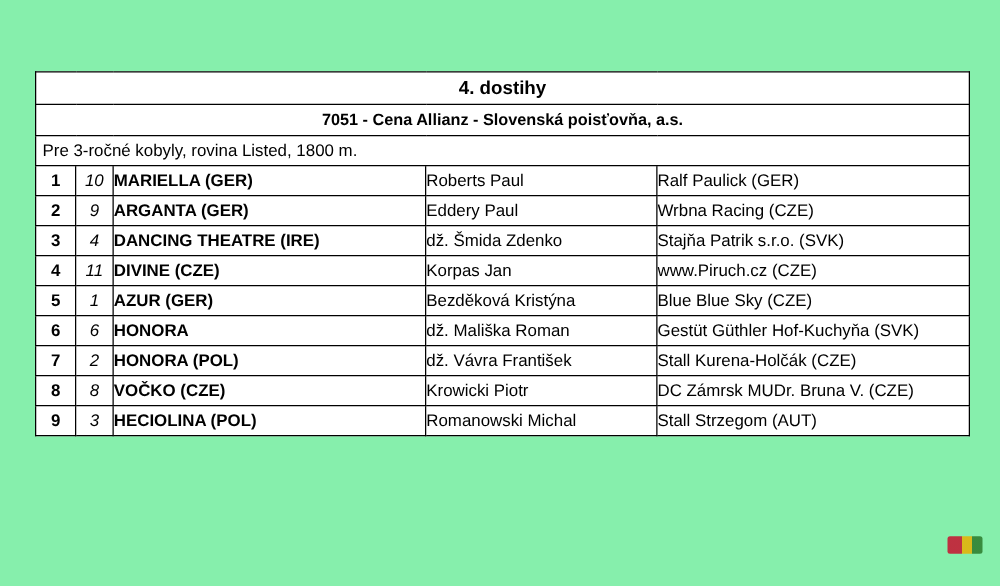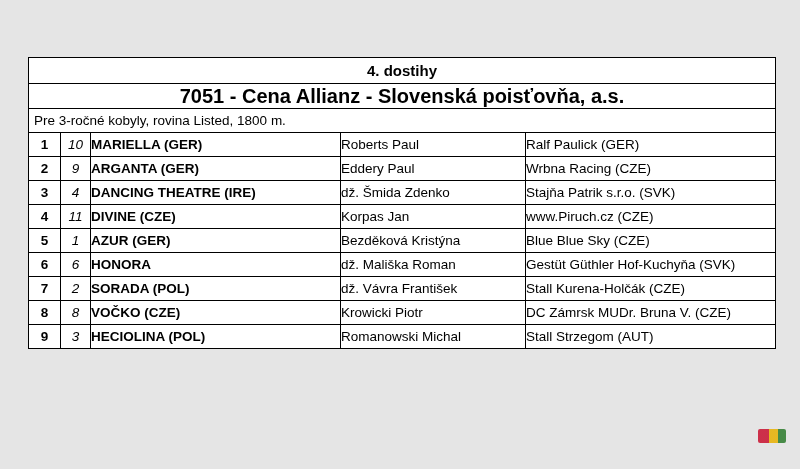--- a/index.html
+++ b/index.html
@@ -12,21 +12,21 @@
     background: #ffffff;
     font-family: "Liberation Sans", sans-serif;
     position: relative;
     overflow: hidden;
   }
   .page {
     position: absolute;
     left: 0; top: 0;
     width: 800px;
     height: 469px;
-    background: #e5e5e5;
+    background: #86efac;
   }
   .result-table {
     position: absolute;
     left: 28px;
     top: 57px;
     width: 748px;
     border-collapse: collapse;
     background: #ffffff;
     table-layout: fixed;
   }
@@ -42,21 +42,21 @@
   .title-row td {
     text-align: center;
     font-weight: bold;
     font-size: 15px;
     height: 25px;
     line-height: 25px;
   }
   .subtitle-row td {
     text-align: center;
     font-weight: bold;
-    font-size: 20px;
+    font-size: 13px;
     height: 24px;
     line-height: 24px;
   }
   .subtitle2-row td {
     text-align: center;
     font-weight: bold;
     font-size: 14px;
     height: 23px;
     line-height: 23px;
   }
@@ -192,21 +192,21 @@
       <tr>
         <td class="pos">6</td>
         <td class="num">6</td>
         <td class="horse">HONORA</td>
         <td class="jockey">dž. Mališka Roman</td>
         <td class="owner">Gestüt Güthler Hof-Kuchyňa (SVK)</td>
       </tr>
       <tr>
         <td class="pos">7</td>
         <td class="num">2</td>
-        <td class="horse">SORADA (POL)</td>
+        <td class="horse">HONORA (POL)</td>
         <td class="jockey">dž. Vávra František</td>
         <td class="owner">Stall Kurena-Holčák (CZE)</td>
       </tr>
       <tr>
         <td class="pos">8</td>
         <td class="num">8</td>
         <td class="horse">VOČKO (CZE)</td>
         <td class="jockey">Krowicki Piotr</td>
         <td class="owner">DC Zámrsk MUDr. Bruna V. (CZE)</td>
       </tr>

